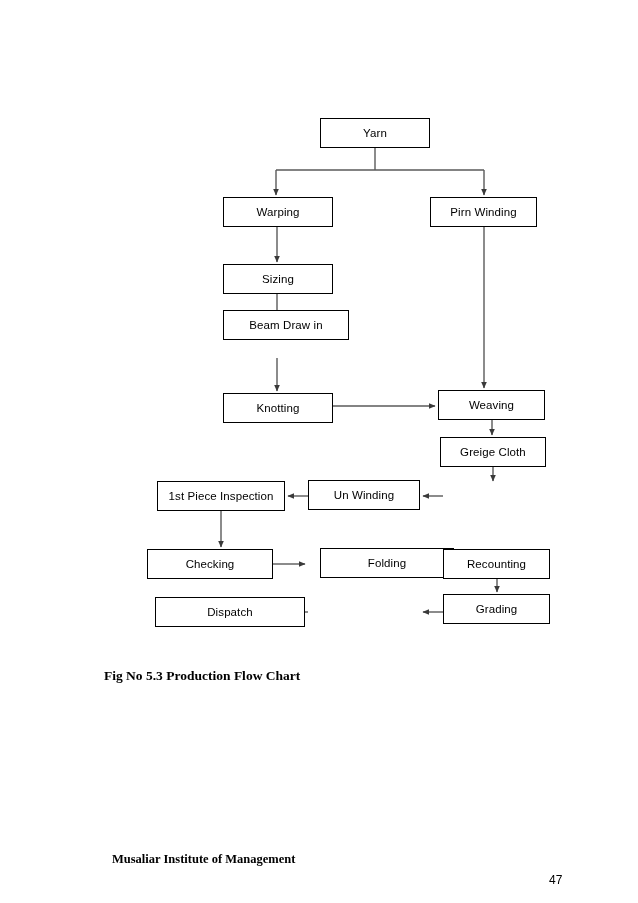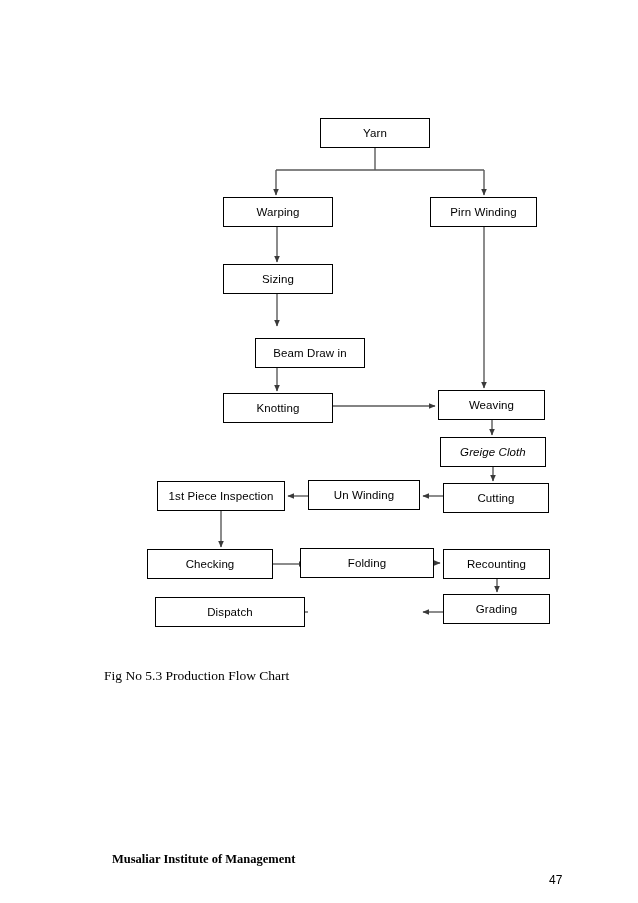--- a/index.html
+++ b/index.html
@@ -53,21 +53,21 @@
     letter-spacing: 0.1px;
     white-space: nowrap;
   }
 
   
   .caption {
     position: absolute;
     left: 104px;
     top: 668px;
     font-family: "Liberation Serif", serif;
-    font-weight: normal;
+    font-weight: bold;
     font-size: 13.5px;
     color: #000000;
     white-space: nowrap;
   }
   .footer-org {
     position: absolute;
     left: 112px;
     top: 852px;
     font-family: "Liberation Serif", serif;
     font-weight: bold;
@@ -149,53 +149,50 @@
     </div>
 
     <div class="node" style="left:430px; top:197px; width:107px; height:30px;">
       <span>Pirn Winding</span>
     </div>
 
     <div class="node" style="left:223px; top:264px; width:110px; height:30px;">
       <span>Sizing</span>
     </div>
 
-    <div class="node" style="left:223px; top:338px; width:110px; height:30px;margin-left:32px;">
+    <div class="node" style="left:223px; top:310px; width:126px; height:30px;">
       <span>Beam Draw in</span>
     </div>
 
     <div class="node" style="left:223px; top:393px; width:110px; height:30px;">
       <span>Knotting</span>
     </div>
 
     <div class="node" style="left:438px; top:390px; width:107px; height:30px;">
       <span>Weaving</span>
     </div>
 
-    <div class="node" style="left:440px; top:437px; width:106px; height:30px;font-style:italic;">
+    <div class="node" style="left:440px; top:437px; width:106px; height:30px;">
       <span>Greige Cloth</span>
     </div>
 
-    <div class="node" style="left:443px; top:483px; width:106px; height:30px;">
-      <span>Cutting</span>
-    </div>
 
     <div class="node" style="left:308px; top:480px; width:112px; height:30px;">
       <span>Un Winding</span>
     </div>
 
     <div class="node" style="left:157px; top:481px; width:128px; height:30px;">
       <span>1st Piece Inspection</span>
     </div>
 
     <div class="node" style="left:147px; top:549px; width:126px; height:30px;">
       <span>Checking</span>
     </div>
 
-    <div class="node" style="left:300px; top:548px; width:134px; height:30px;">
+    <div class="node" style="left:320px; top:548px; width:134px; height:30px;">
       <span>Folding</span>
     </div>
 
     <div class="node" style="left:443px; top:549px; width:107px; height:30px;">
       <span>Recounting</span>
     </div>
 
     <div class="node" style="left:443px; top:594px; width:107px; height:30px;">
       <span>Grading</span>
     </div>

